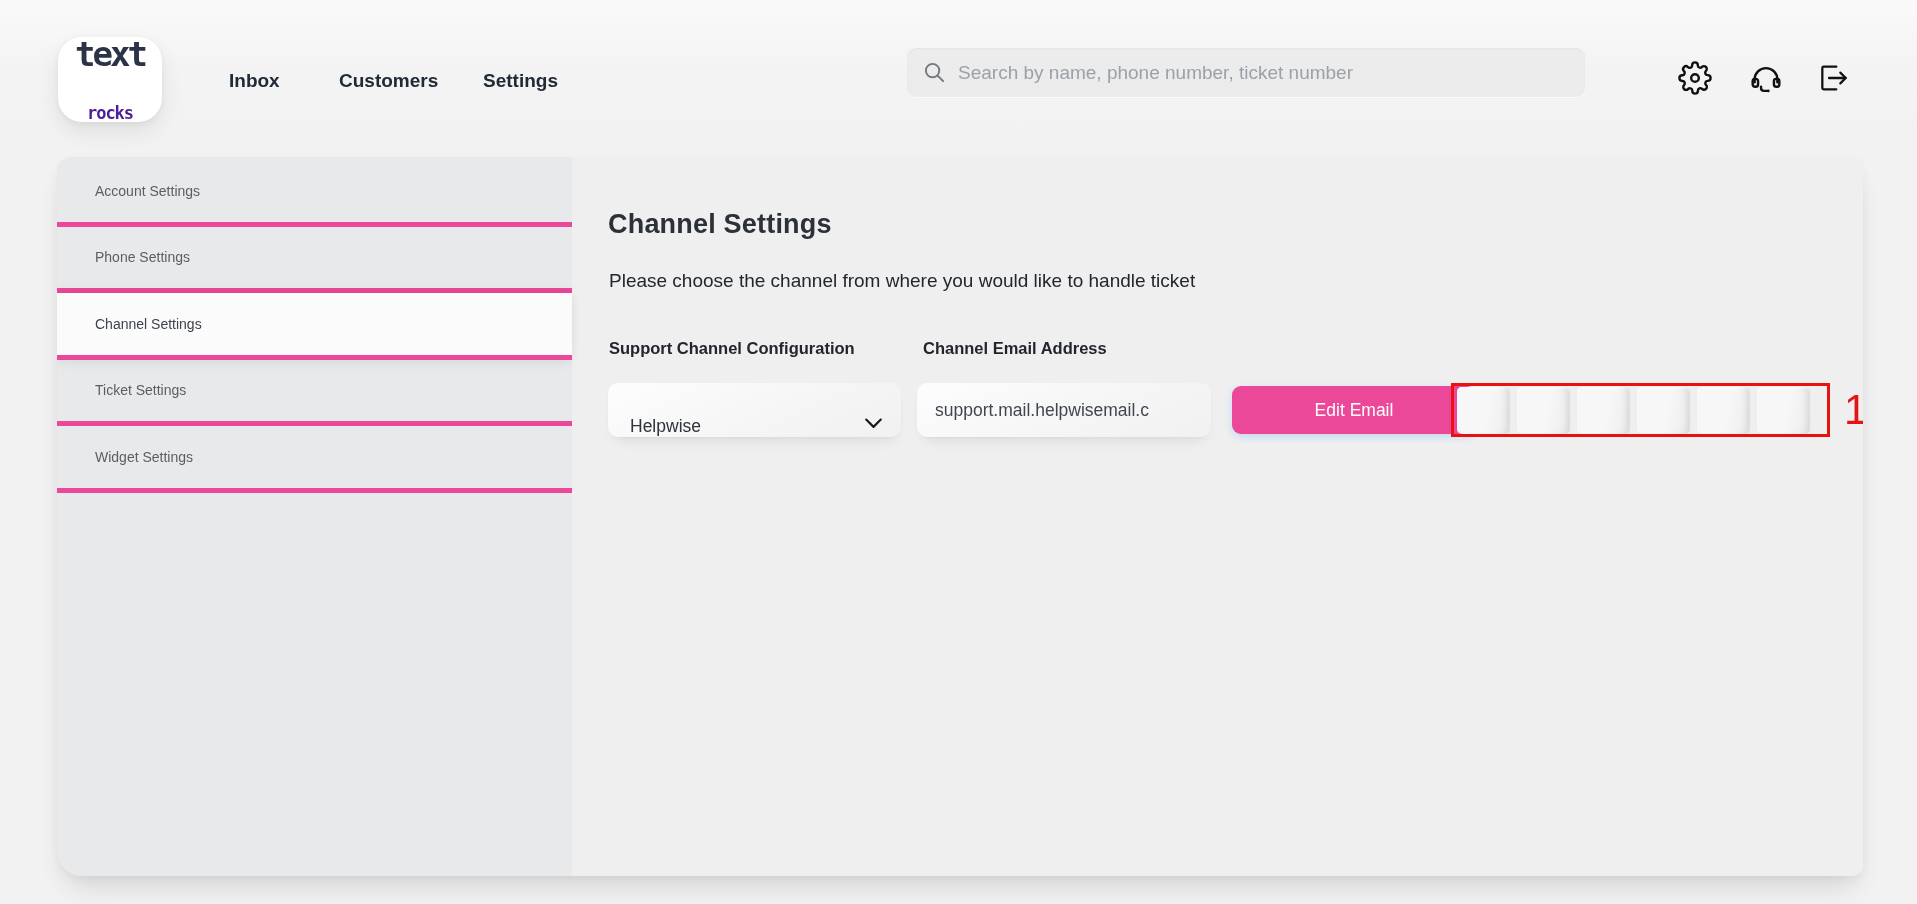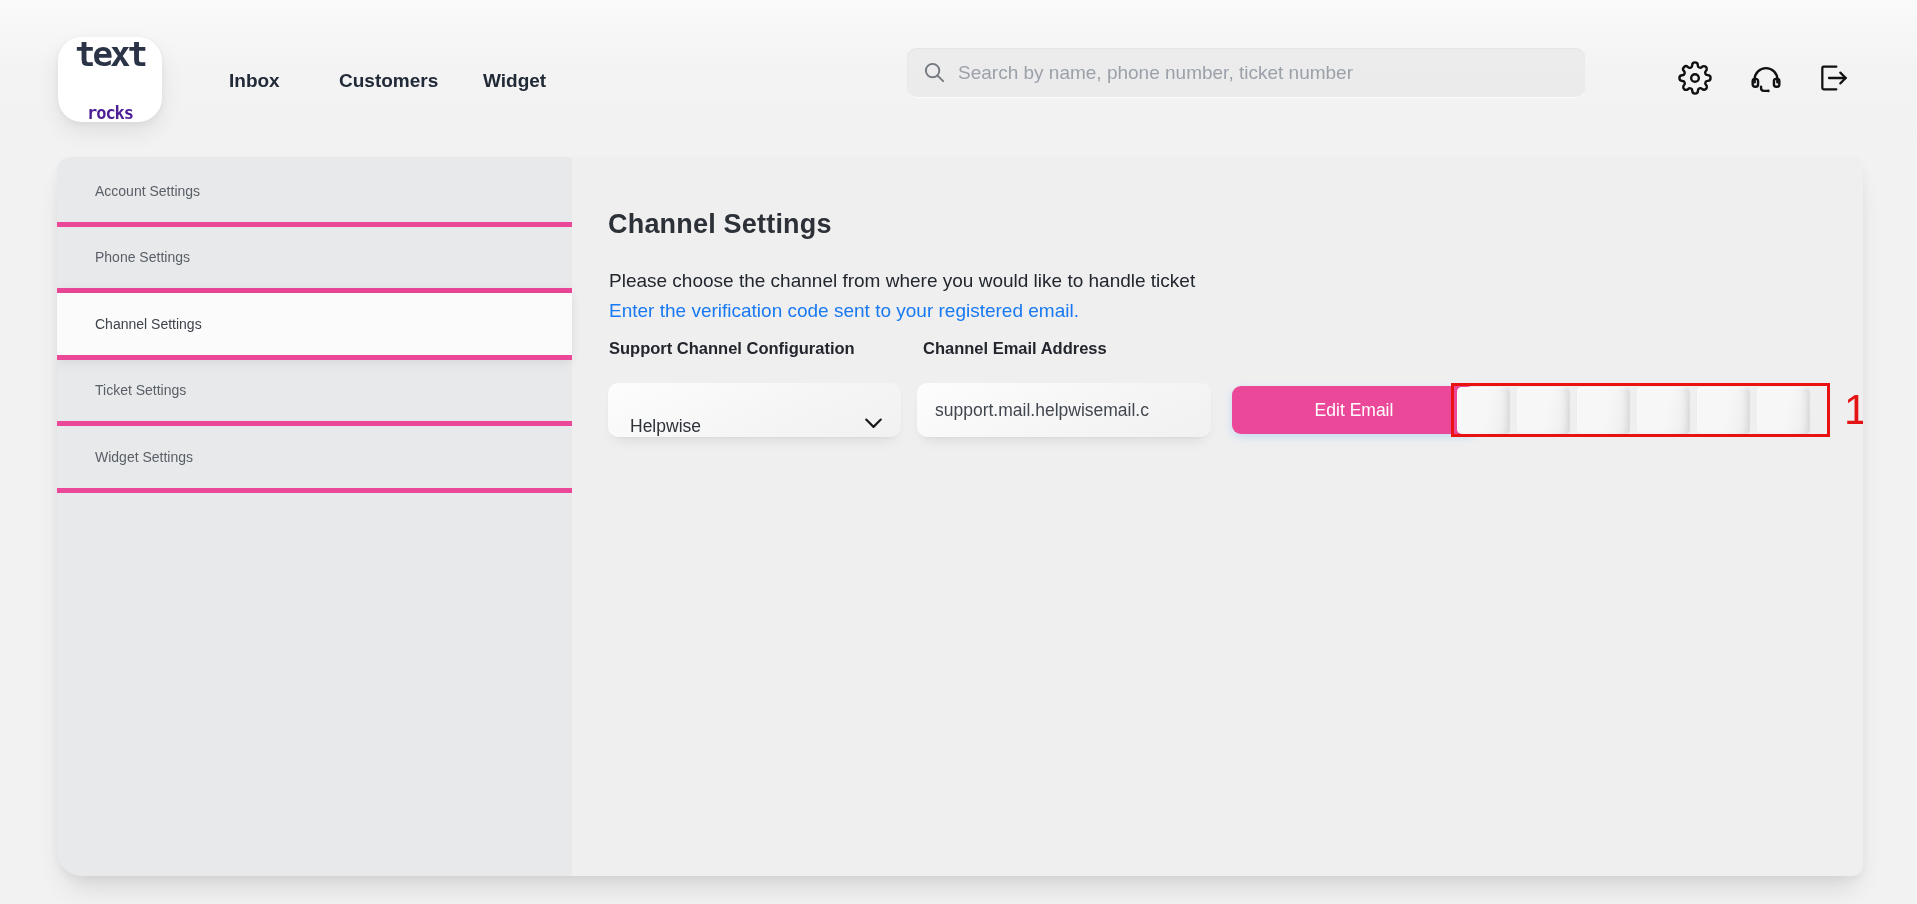--- a/index.html
+++ b/index.html
@@ -138,21 +138,21 @@
 </head>
 <body>
 
 <div class="logo">
   <div class="l1">text</div>
   <div class="l2">rocks</div>
 </div>
 
 <div class="nav-item nav-inbox">Inbox</div>
 <div class="nav-item nav-customers">Customers</div>
-<div class="nav-item nav-compose">Widget</div>
+<div class="nav-item nav-compose">Settings</div>
 
 <div class="search">
   <svg width="23" height="23" viewBox="0 0 24 24" fill="none" stroke="#74797f" stroke-width="2" stroke-linecap="round">
     <circle cx="10" cy="10" r="7"></circle>
     <line x1="15.2" y1="15.2" x2="21" y2="21"></line>
   </svg>
   <input type="text" placeholder="Search by name, phone number, ticket number" style="">
 </div>
 
 <div class="hicon hicon-gear">
@@ -184,21 +184,20 @@
     <div class="side-item">Account Settings</div>
     <div class="side-item">Phone Settings</div>
     <div class="side-item selected">Channel Settings</div>
     <div class="side-item">Ticket Settings</div>
     <div class="side-item">Widget Settings</div>
   </div>
 
   <div class="main">
     <div class="page-title">Channel Settings</div>
     <div class="desc">Please choose the channel from where you would like to handle ticket</div>
-    <div class="verif-link">Enter the verification code sent to your registered email.</div>
 
     <div class="col-label c1">Support Channel Configuration</div>
     <div class="col-label c2">Channel Email Address</div>
 
     <div class="controls">
 
       <div class="select neu">
         <span class="val">Helpwise</span>
         <svg width="27" height="27" viewBox="0 0 24 24" fill="none" stroke="#17191c" stroke-width="1.9" stroke-linecap="round" stroke-linejoin="round">
           <polyline points="5.5 8.5 12 15 18.5 8.5"></polyline>

